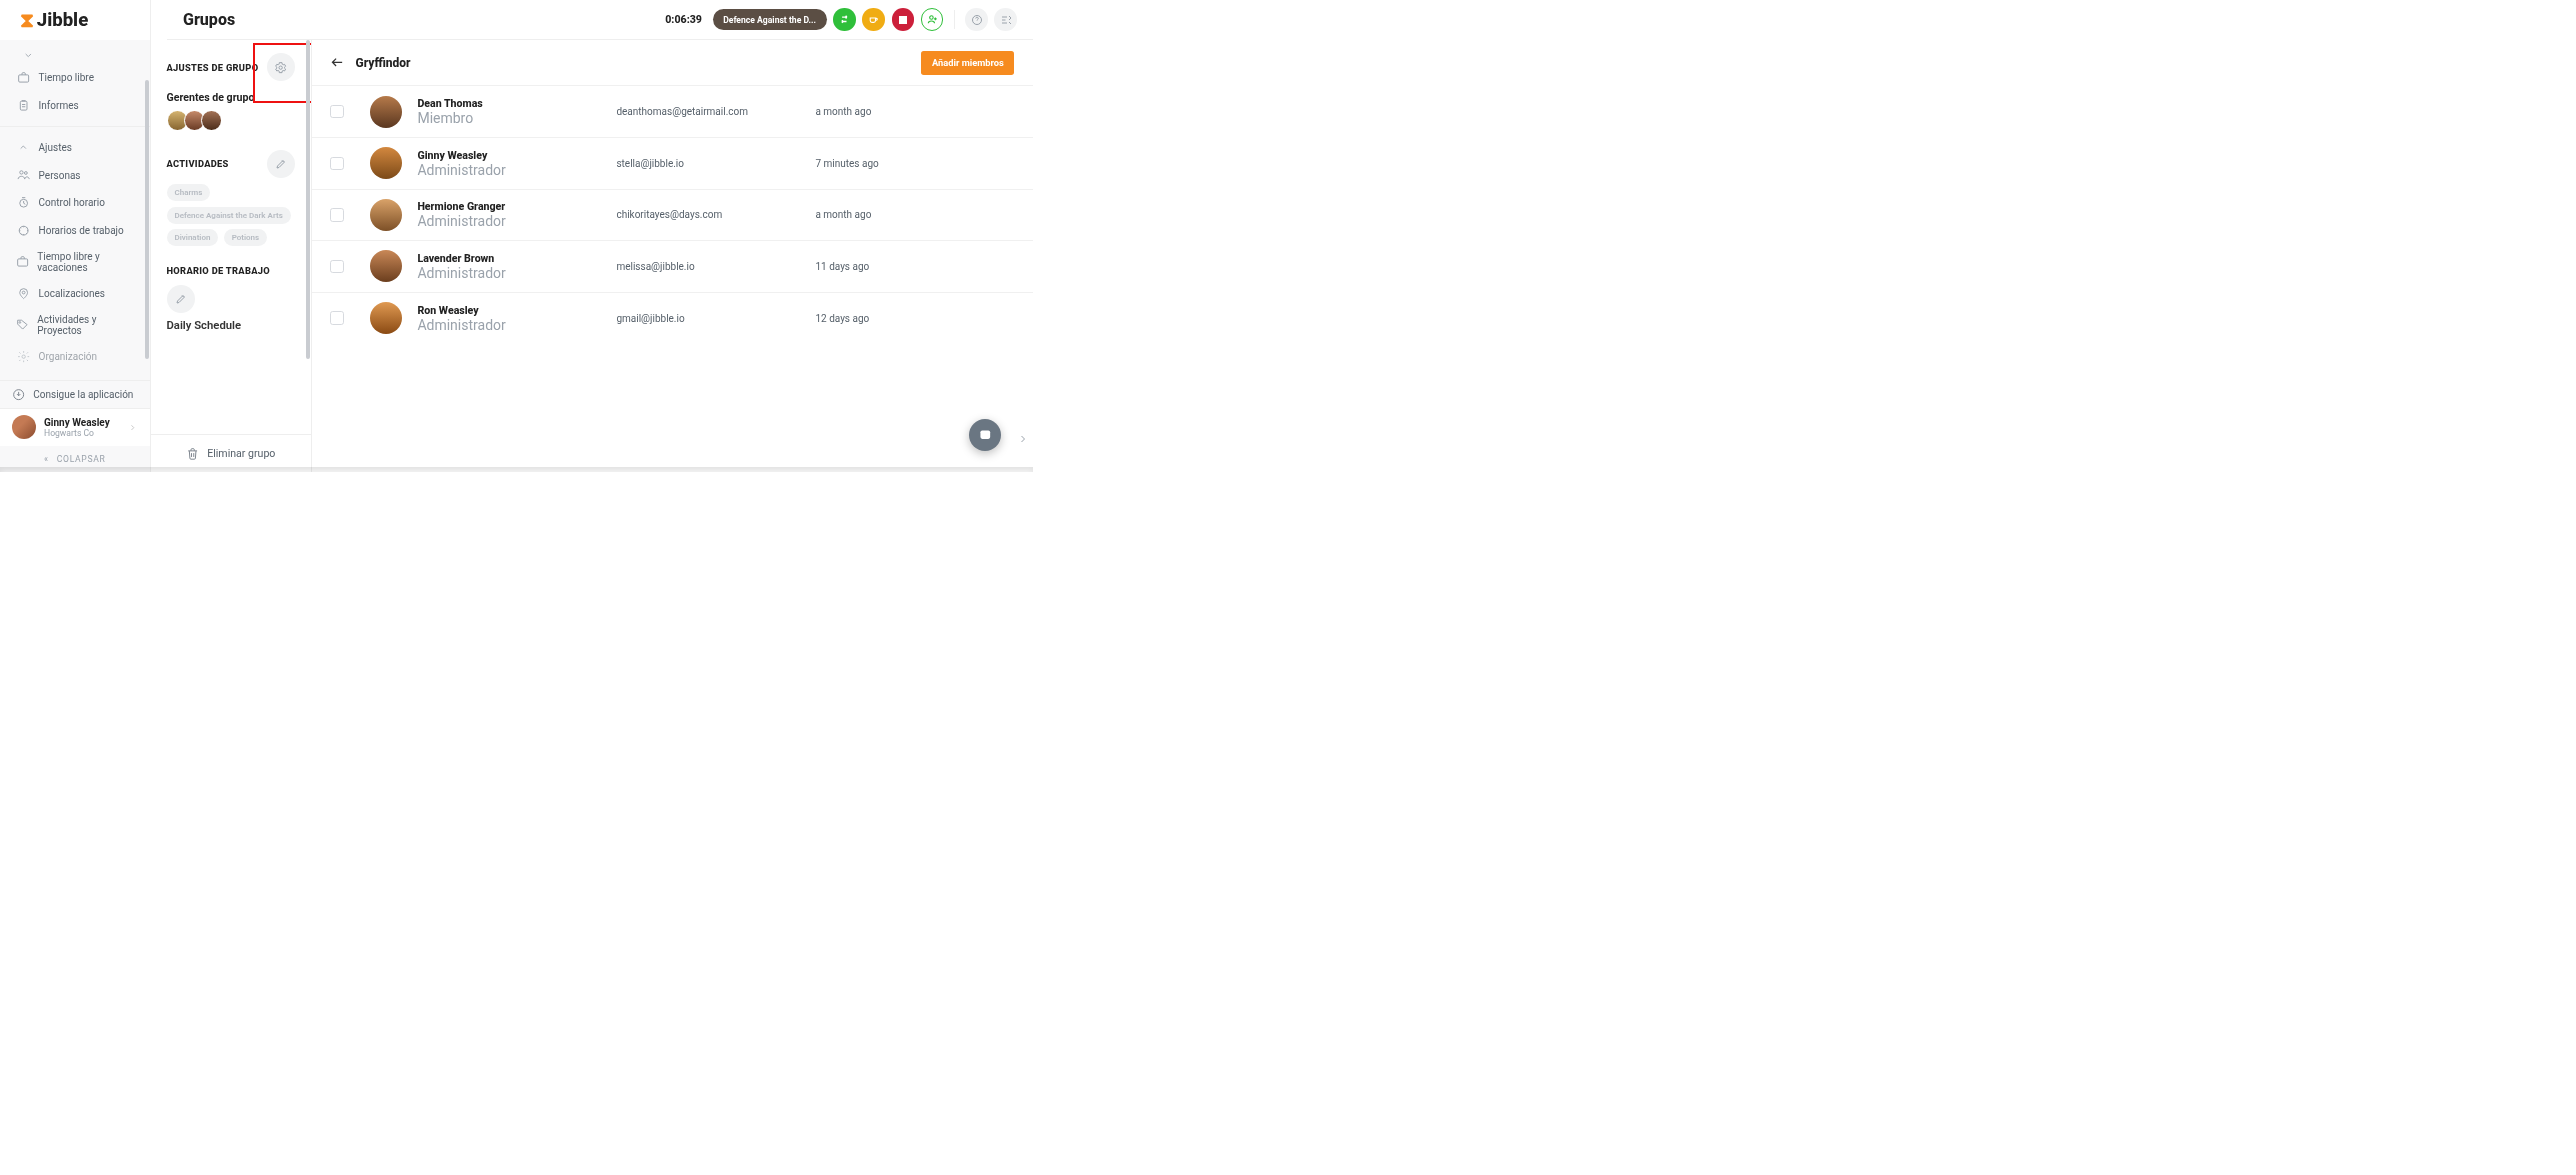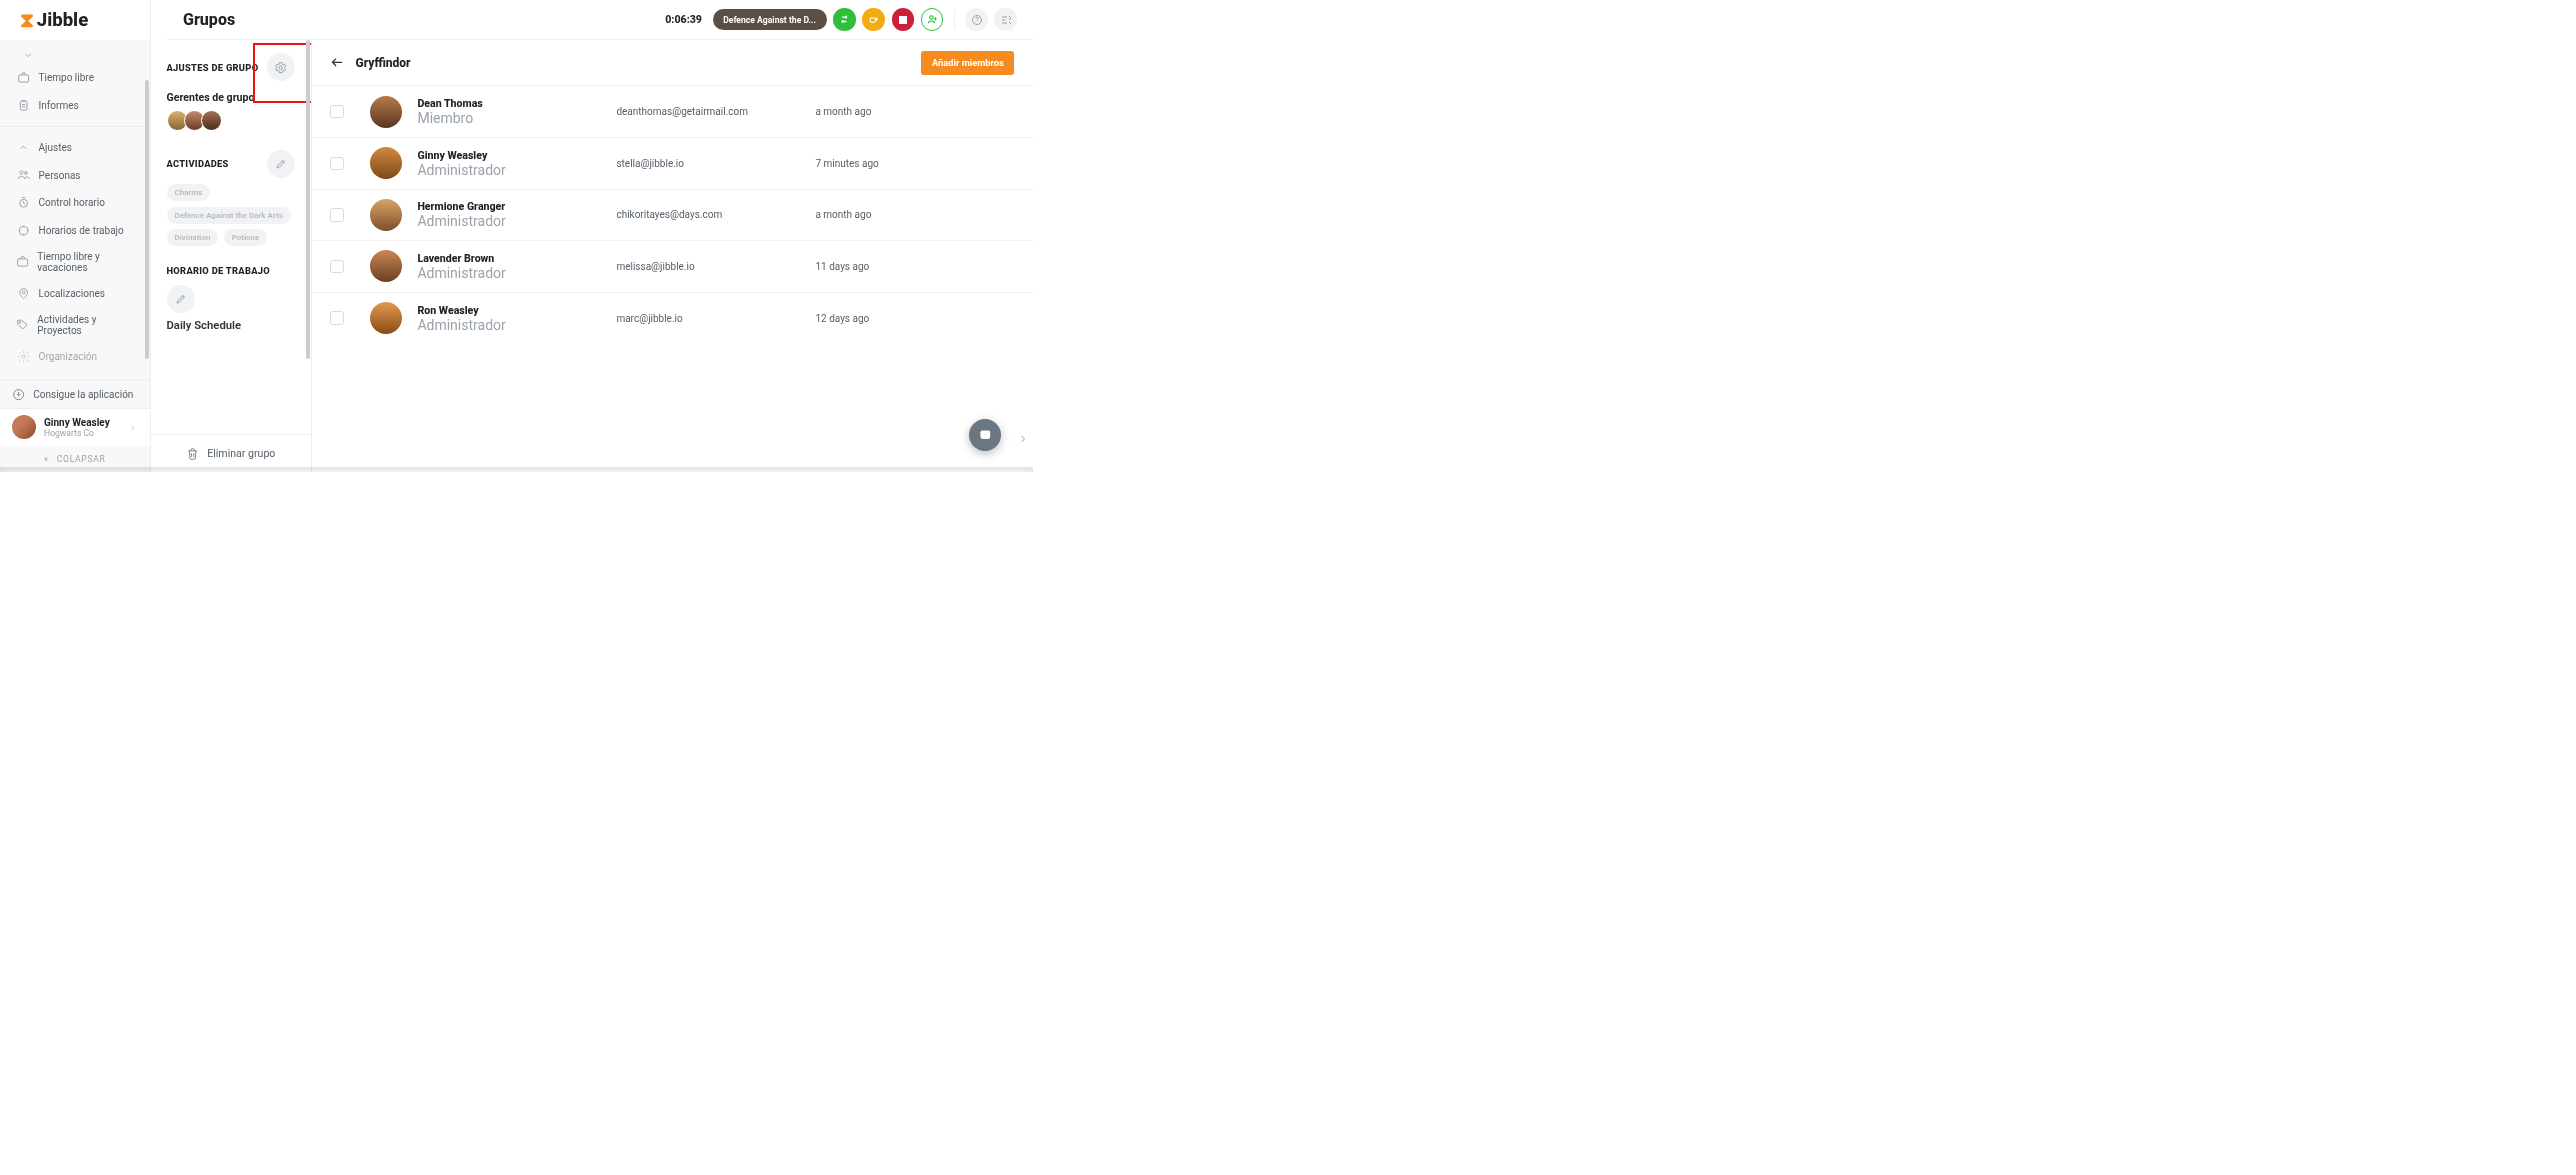--- a/index.html
+++ b/index.html
@@ -651,21 +651,21 @@
     <div>
             <div class="sel-box"></div>
           </div>
     <div class="member-cell">
       <div class="mem-av m5"></div>
       <div>
         <div class="mem-name">Ron Weasley</div>
         <div class="mem-role">Administrador</div>
       </div>
     </div>
-    <div class="email-cell">marc@jibble.io</div>
+    <div class="email-cell">gmail@jibble.io</div>
     <div class="time-cell">12 days ago</div>
     <div></div>
         </div>
       </div>
 
     <div class="intercom">
       <svg width="14.6" height="14.6" viewBox="0 0 24 24" fill="currentColor">
           <path d="M4 4h16v12a3 3 0 0 1-3 3H10l-5 4V7a3 3 0 0 1 3-3z" fill="#fff" opacity=".0"></path>
           <rect x="4" y="4" width="16" height="14" rx="3" fill="#fff"></rect>
         </svg>

